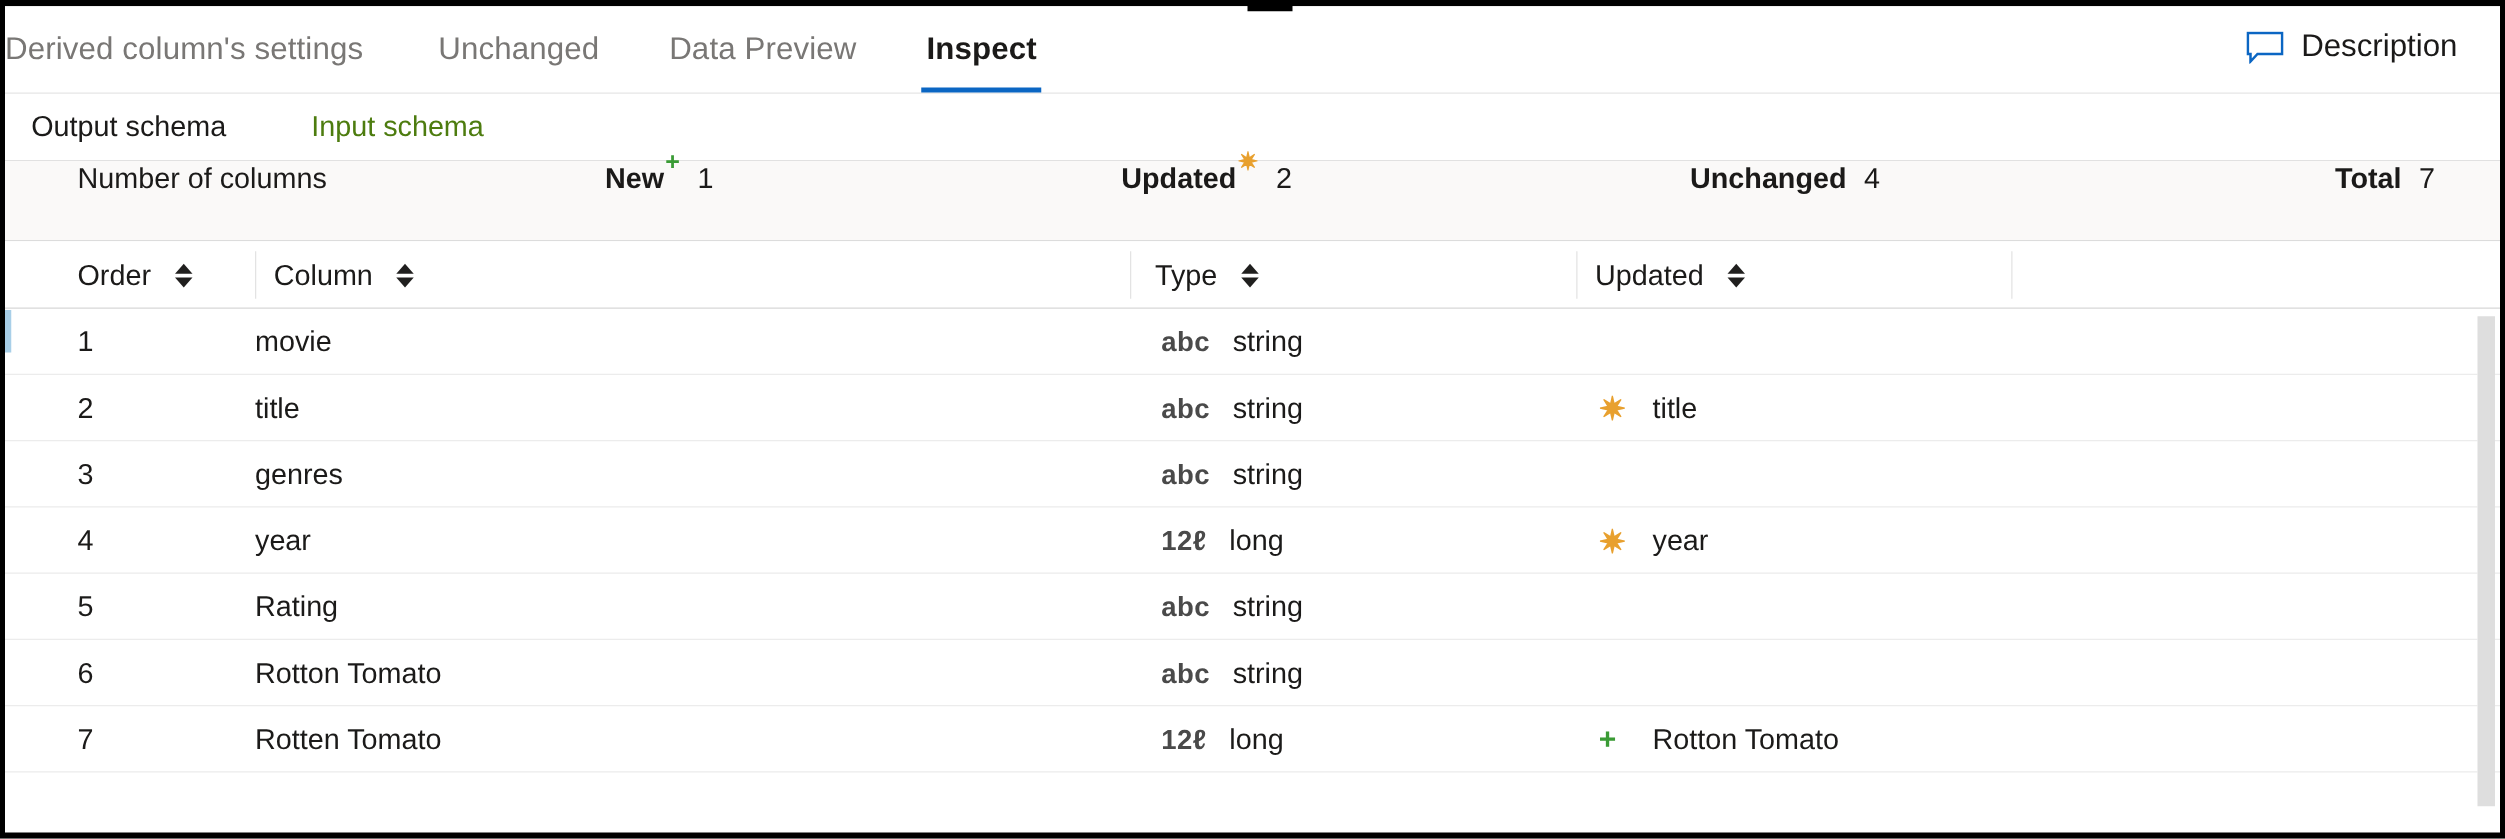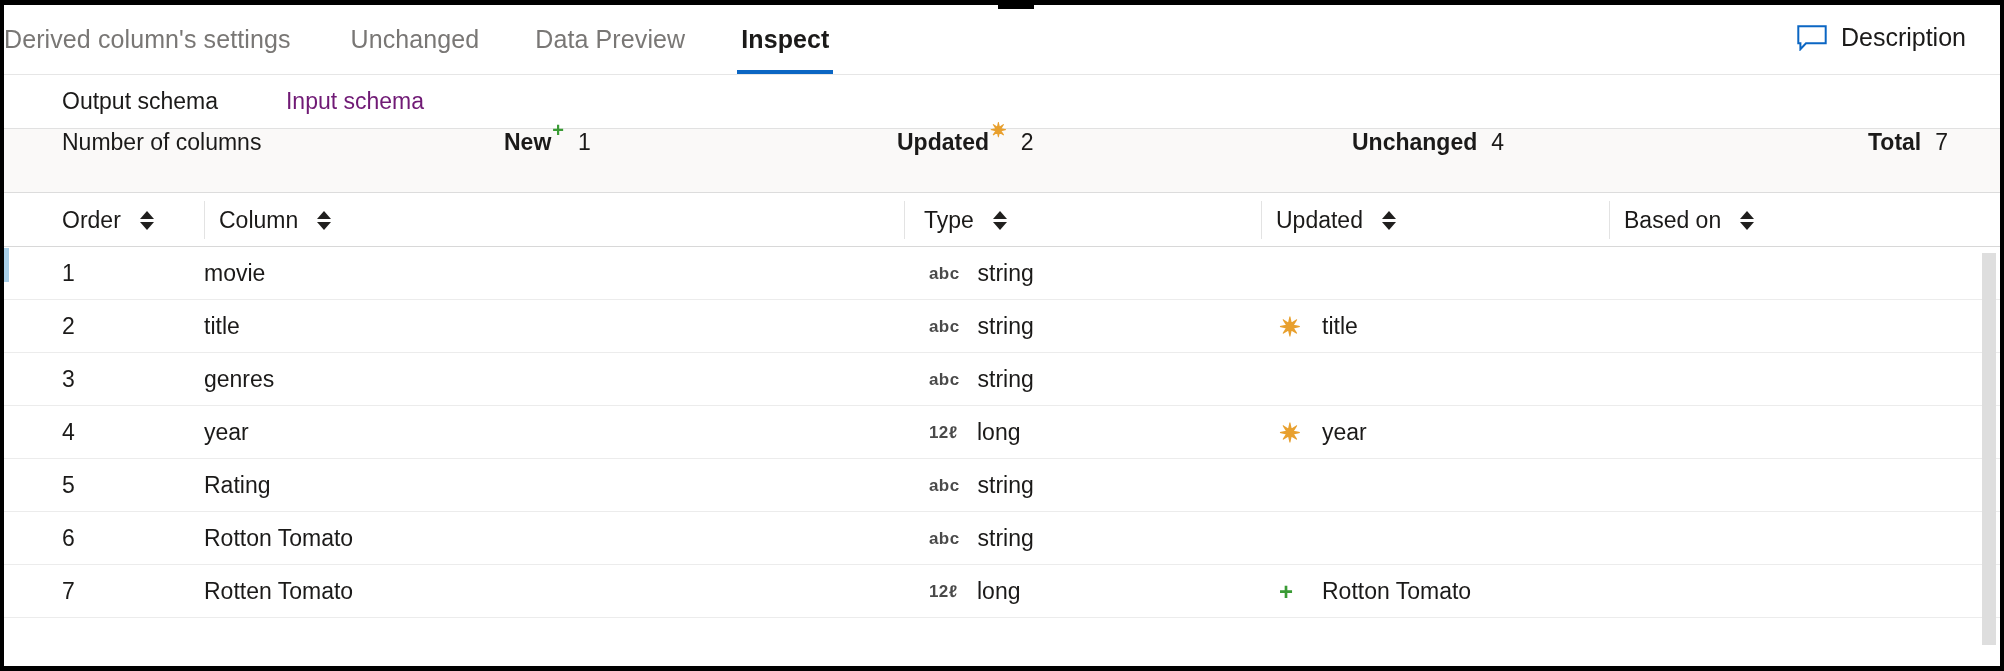--- a/index.html
+++ b/index.html
@@ -101,27 +101,27 @@
     color: #1b1a19;
     white-space: nowrap;
   }
   .bubble-icon { width: 30px; height: 26px; display: block; }
 
   
   .subtabs {
     height: 54px;
     display: flex;
     align-items: center;
-    padding-left: 58px;
+    padding-left: 21px;
     background: #ffffff;
     border-bottom: 1px solid #e1e1e1;
   }
   .subtab {
     font-size: 23px;
-    color: #701a75;
+    color: #4d7c0f;
     margin-right: 68px;
     white-space: nowrap;
     cursor: pointer;
   }
   .subtab.active { color: #1b1a19; font-weight: 400; }
 
   
   .statsbar {
     position: relative;
     height: 64px;
@@ -154,21 +154,21 @@
     font-size: 20px;
     line-height: 1;
     position: relative;
     top: -9px;
     margin-left: 1px;
   }
   .sup.green { color: #3a9b35; font-weight: 700; }
   .sup.orange { color: #e8a02e; font-weight: 700; }
 
   .s-label { left: 58px; }
-  .s-new   { left: 480px; margin-left: 20px; }
+  .s-new   { left: 480px; }
   .s-upd   { left: 893px; }
   .s-unch  { left: 1348px; }
   .s-tot   { left: 1822px; margin-left: 42px; }
 
   
   .table-wrap {
     position: relative;
     height: 472px;
     background: #ffffff;
     overflow: hidden;
@@ -231,21 +231,21 @@
     white-space: nowrap;
   }
 
   .c-order { left: 58px; }
   .c-name  { left: 200px; }
   .c-type  { left: 925px; display: flex; align-items: center; gap: 18px; }
   .c-upd   { left: 1275px; }
   .c-based { left: 1318px; }
 
   .type-glyph {
-    font-size: 17px;
+    font-size: 22px;
     color: #4a4a4a;
     font-weight: 700;
     letter-spacing: .4px;
     min-width: 30px;
   }
 
   .mark {
     font-size: 26px;
     line-height: 1;
     font-weight: 700;
@@ -373,27 +373,20 @@
 
       <div class="th" style="left:1272px;">
         <span>Updated</span>
         <span class="sorter">
             <i class="up"></i>
             <i class="down"></i>
           </span>
       </div>
       <div class="th-sep" style="left:1605px;"></div>
 
-      <div class="th" style="left:1620px;">
-        <span>Based on</span>
-        <span class="sorter">
-            <i class="up"></i>
-            <i class="down"></i>
-          </span>
-      </div>
     </div>
 
     <div id="rows">
         <div class="row">
           <div class="cell c-order">1</div>
           <div class="cell c-name">movie</div>
           <div class="cell c-type">
             <span class="type-glyph">abc</span>
             <span>string</span>
           </div>

